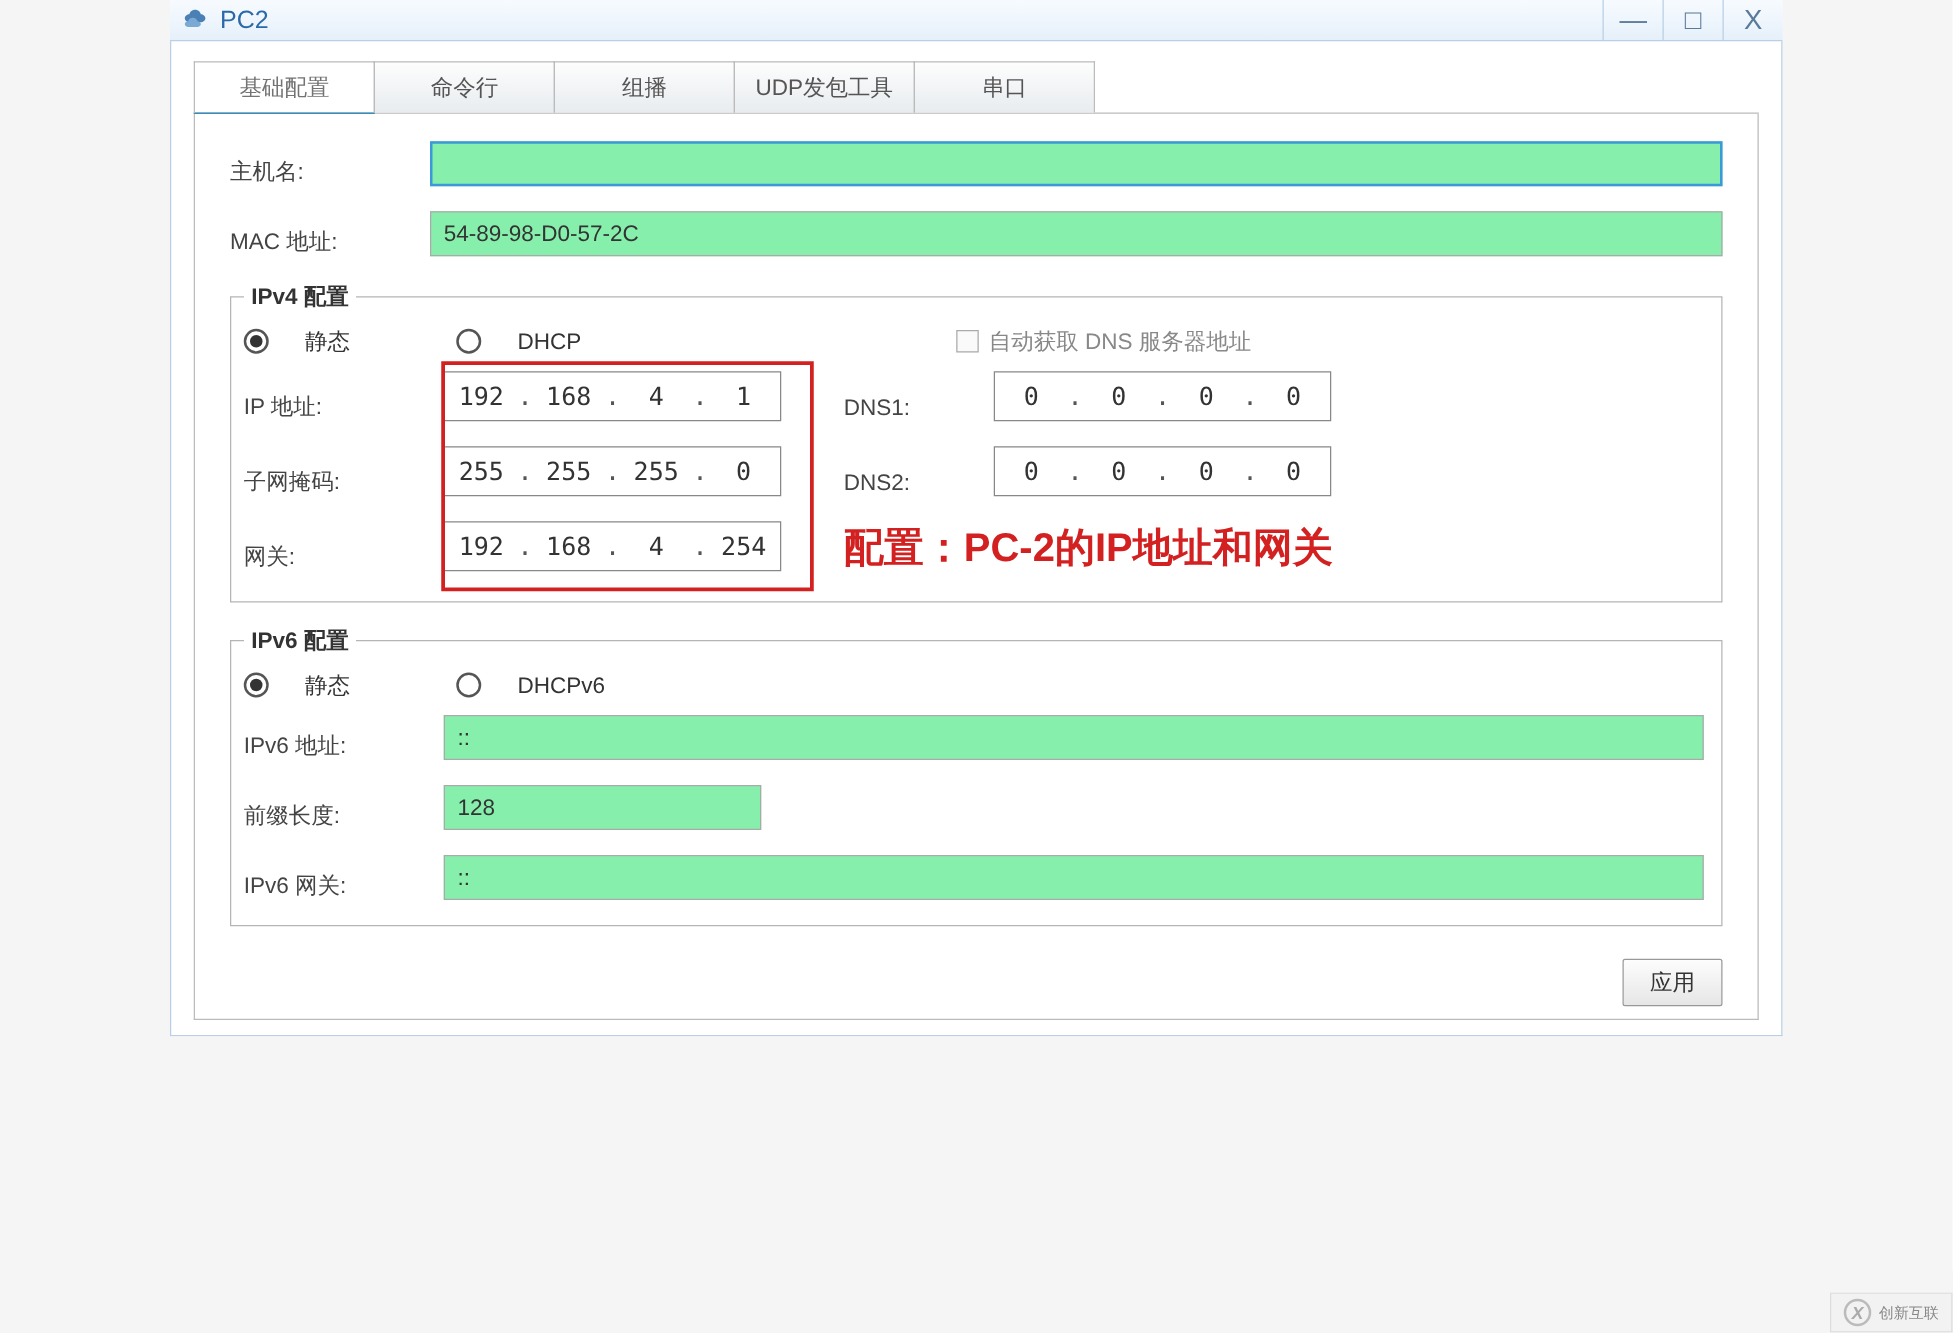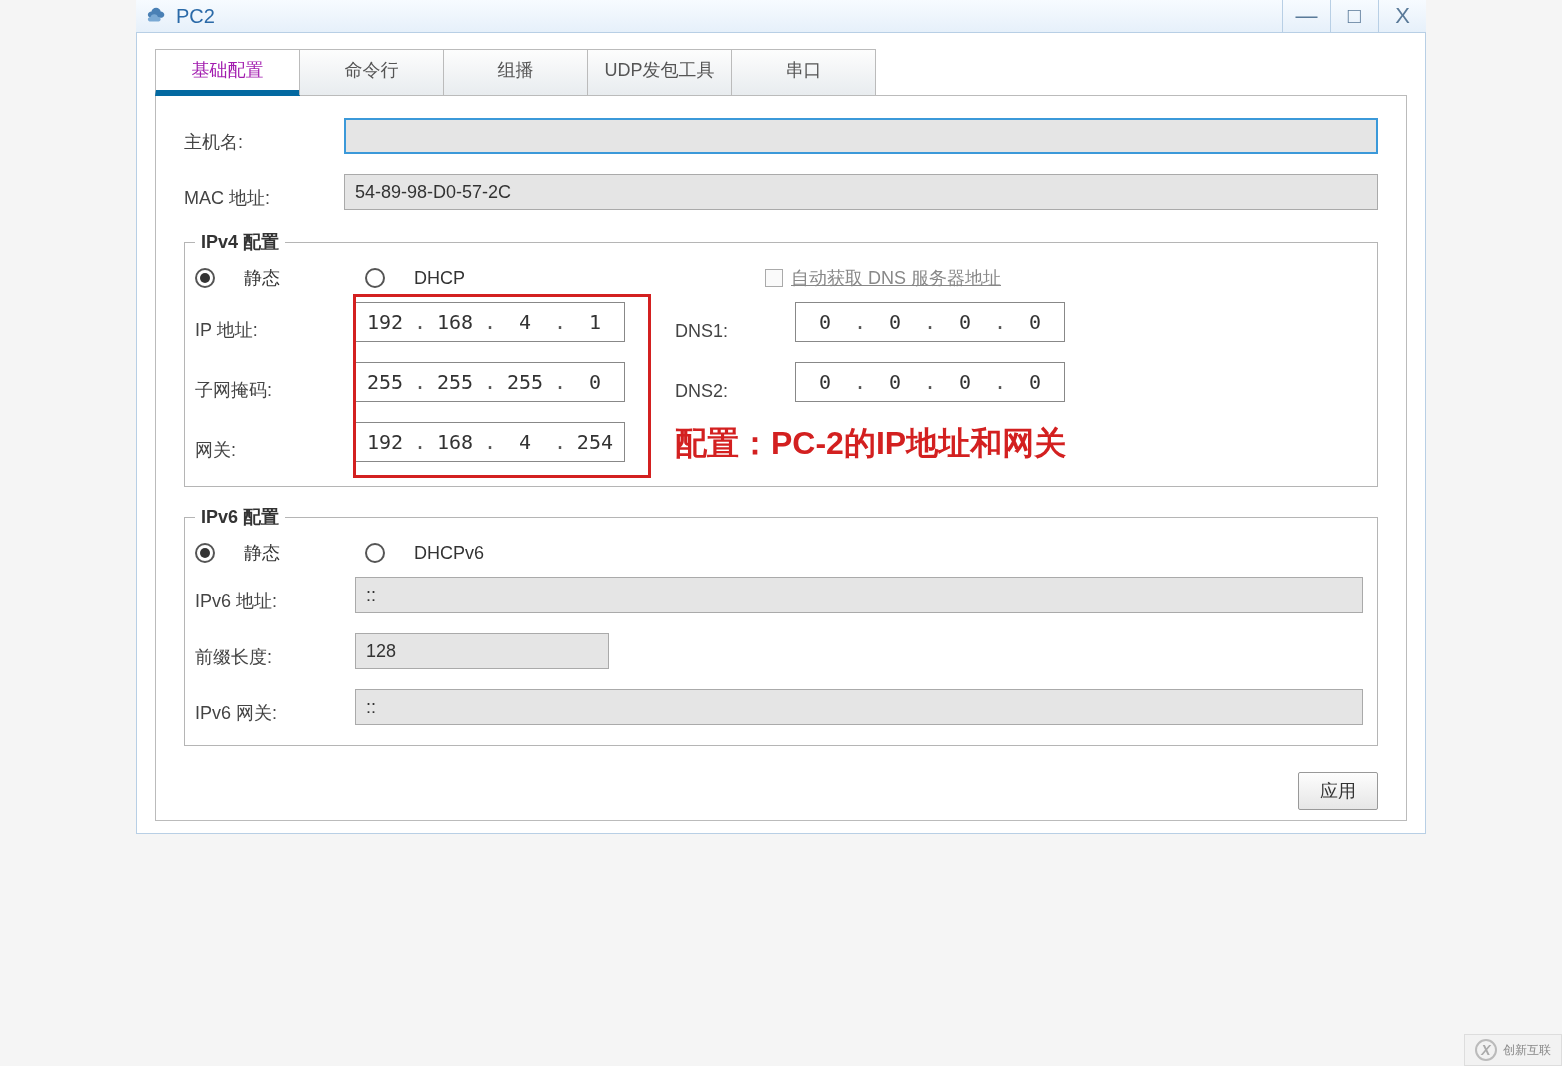--- a/index.html
+++ b/index.html
@@ -68,22 +68,22 @@
     text-align: center;
     border: 1px solid #bbb;
     border-bottom: none;
     margin-right: -1px;
     background: linear-gradient(to bottom, #fdfdfd, #e8ecef);
     color: #555;
     font-size: 18px;
   }
   .tab.active {
     background: #fff;
-    color: #a21caf;
-    border-bottom: 6px solid #0369a1;
+    color: #737373;
+    border-bottom: 1px solid #0369a1;
     margin-bottom: -1px;
   }
   .pane {
     padding: 22px 28px 10px 28px;
     border: 1px solid #bbb;
     border-top: none;
     margin: 0 6px;
   }
   .row {
     display: flex;
@@ -96,21 +96,21 @@
     font-size: 18px;
   }
   .tf {
     flex: 1;
     height: 36px;
     border: 1px solid #aaa;
     padding: 4px 10px;
     font-size: 18px;
     font-family: inherit;
     color: #333;
-    background: #e5e5e5;
+    background: #86efac;
   }
   .tf.focus { border: 2px solid #3b99d9; }
   .ip-box {
     width: 270px;
     height: 40px;
     border: 1px solid #888;
     display: flex;
     align-items: center;
     justify-content: space-evenly;
     font-family: Consolas, monospace;
@@ -156,21 +156,20 @@
     content: "";
     width: 10px; height: 10px;
     background: #333;
     border-radius: 50%;
   }
   .checkbox {
     display: inline-flex;
     align-items: center;
     color: #888;
     font-size: 18px;
-    text-decoration: underline;
   }
   .checkbox .sq {
     width: 18px; height: 18px;
     border: 1px solid #aaa;
     margin-right: 8px;
     background: #fafafa;
   }
   .ipv4-grid {
     display: flex;
   }

